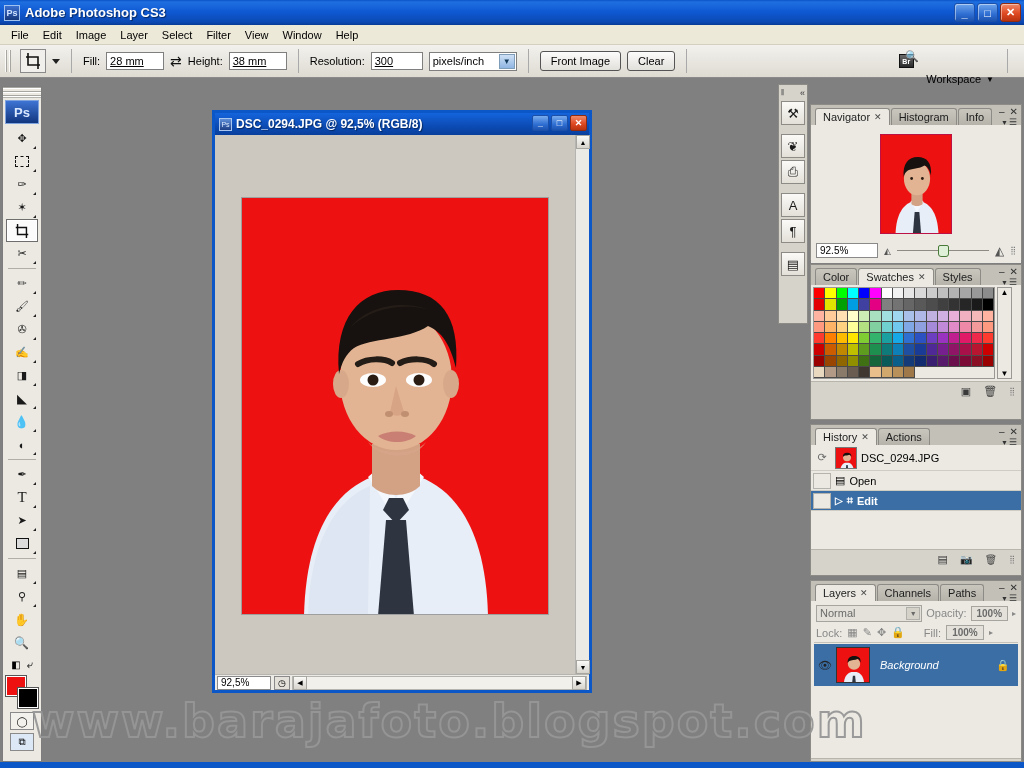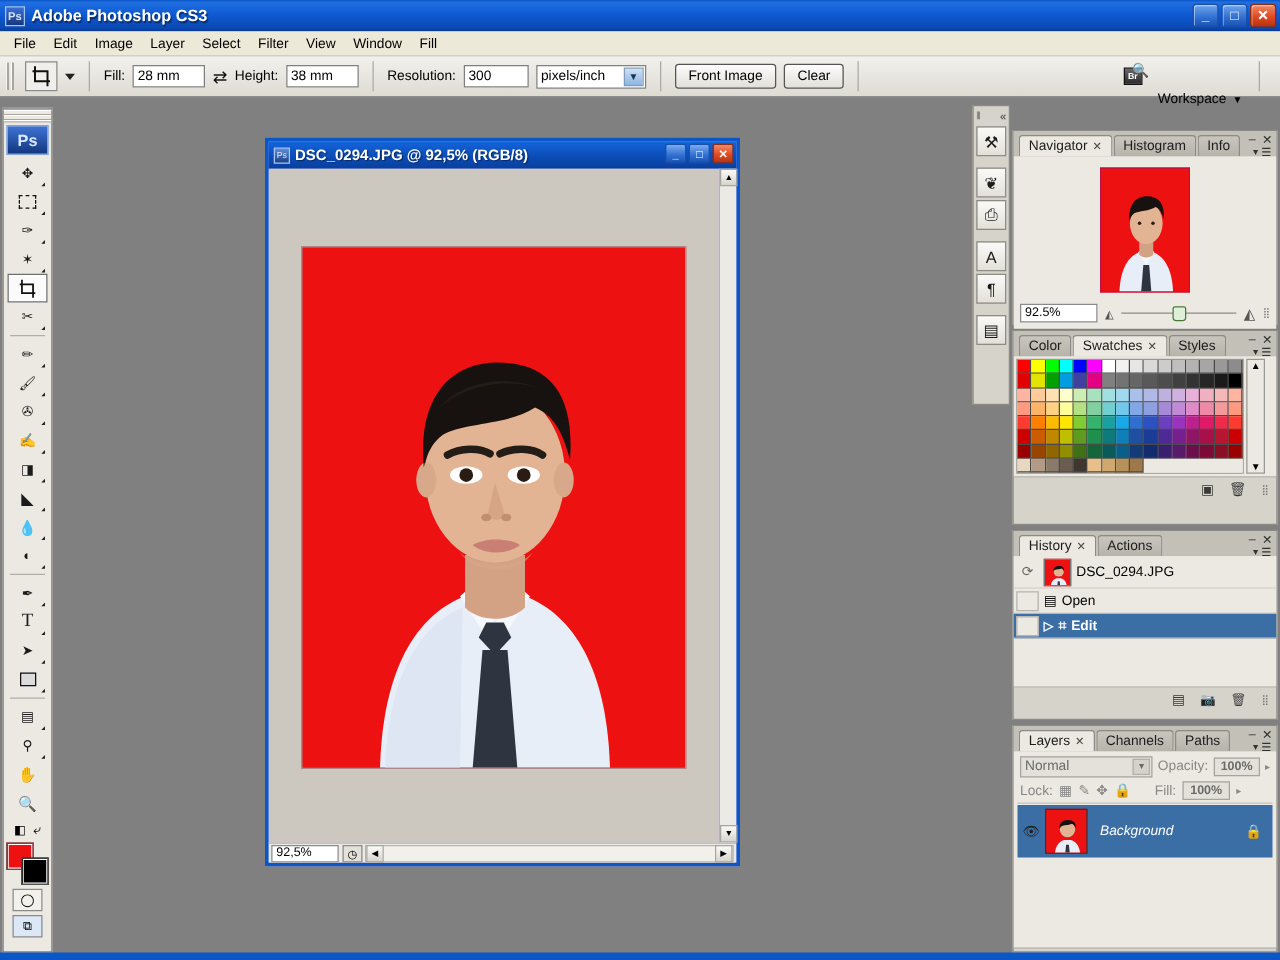--- a/index.html
+++ b/index.html
@@ -52,21 +52,21 @@
     background: linear-gradient(180deg,#f2f1ed,#dedbd2);
     border-bottom: 1px solid #8a8a8a;
     display: flex; align-items: center; gap: 6px; padding: 0 5px;
   }
   .grip { width: 7px; height: 22px;
     background: repeating-linear-gradient(90deg,#fff 0 1px,#9c9a94 1px 2px,transparent 2px 4px);
     opacity:.85; margin-right:2px; }
   .opt-label { font-size: 11px; color: #000; }
   .opt-input {
     height: 18px; border: 1px solid #7f7f7f; background: #fff;
-    font-size: 11px; padding: 0 3px; line-height: 16px; color: #000;
+    font-size: 11px; padding: 0 3px; line-height: 16px; color: #000; text-decoration: underline;
   }
   .opt-sep { width: 1px; height: 24px; background: #a9a9a9; margin: 0 5px; }
   .opt-select {
     height: 19px; border: 1px solid #7f7f7f; background: #fff;
     font-size: 11px; padding: 0 20px 0 3px; line-height: 17px; position: relative; color:#000;
   }
   .opt-select .arrow {
     position: absolute; right: 1px; top: 1px; width: 16px; height: 15px;
     background: linear-gradient(180deg,#cfe0f5,#8fb5e2);
     border: 1px solid #7f9db9; display:flex; align-items:center; justify-content:center;
@@ -251,21 +251,21 @@
 
   <div id="menubar">
     <div class="mi">File</div>
     <div class="mi">Edit</div>
     <div class="mi">Image</div>
     <div class="mi">Layer</div>
     <div class="mi">Select</div>
     <div class="mi">Filter</div>
     <div class="mi">View</div>
     <div class="mi">Window</div>
-    <div class="mi">Fill</div>
+    <div class="mi">Help</div>
   </div>
 
   <div id="optionsbar">
     <div class="grip"></div>
     <div class="tool-chip">
       <svg width="18" height="18" viewBox="0 0 18 18">
         <path d="M4 1 V13 H16" stroke="#111" stroke-width="1.6" fill="none"></path>
         <path d="M2 5 H14 V17" stroke="#111" stroke-width="1.6" fill="none"></path>
       </svg>
     </div>
@@ -818,14 +818,15 @@
       <span class="foot-ico" style="font-style:italic;">fx</span>
       <span class="foot-ico">◎</span>
       <span class="foot-ico">◑</span>
       <span class="foot-ico">▭</span>
       <span class="foot-ico">▣</span>
       <span class="foot-ico" style="font-size:10px;">🗑</span>
       <span style="font-size:8px;color:#777;">⣿</span>
     </div>
   </div>
 
+  <div id="watermark">www.barajafoto.blogspot.com</div>
   <div id="statusstrip"></div>
 </div>
 
 </body></html>

